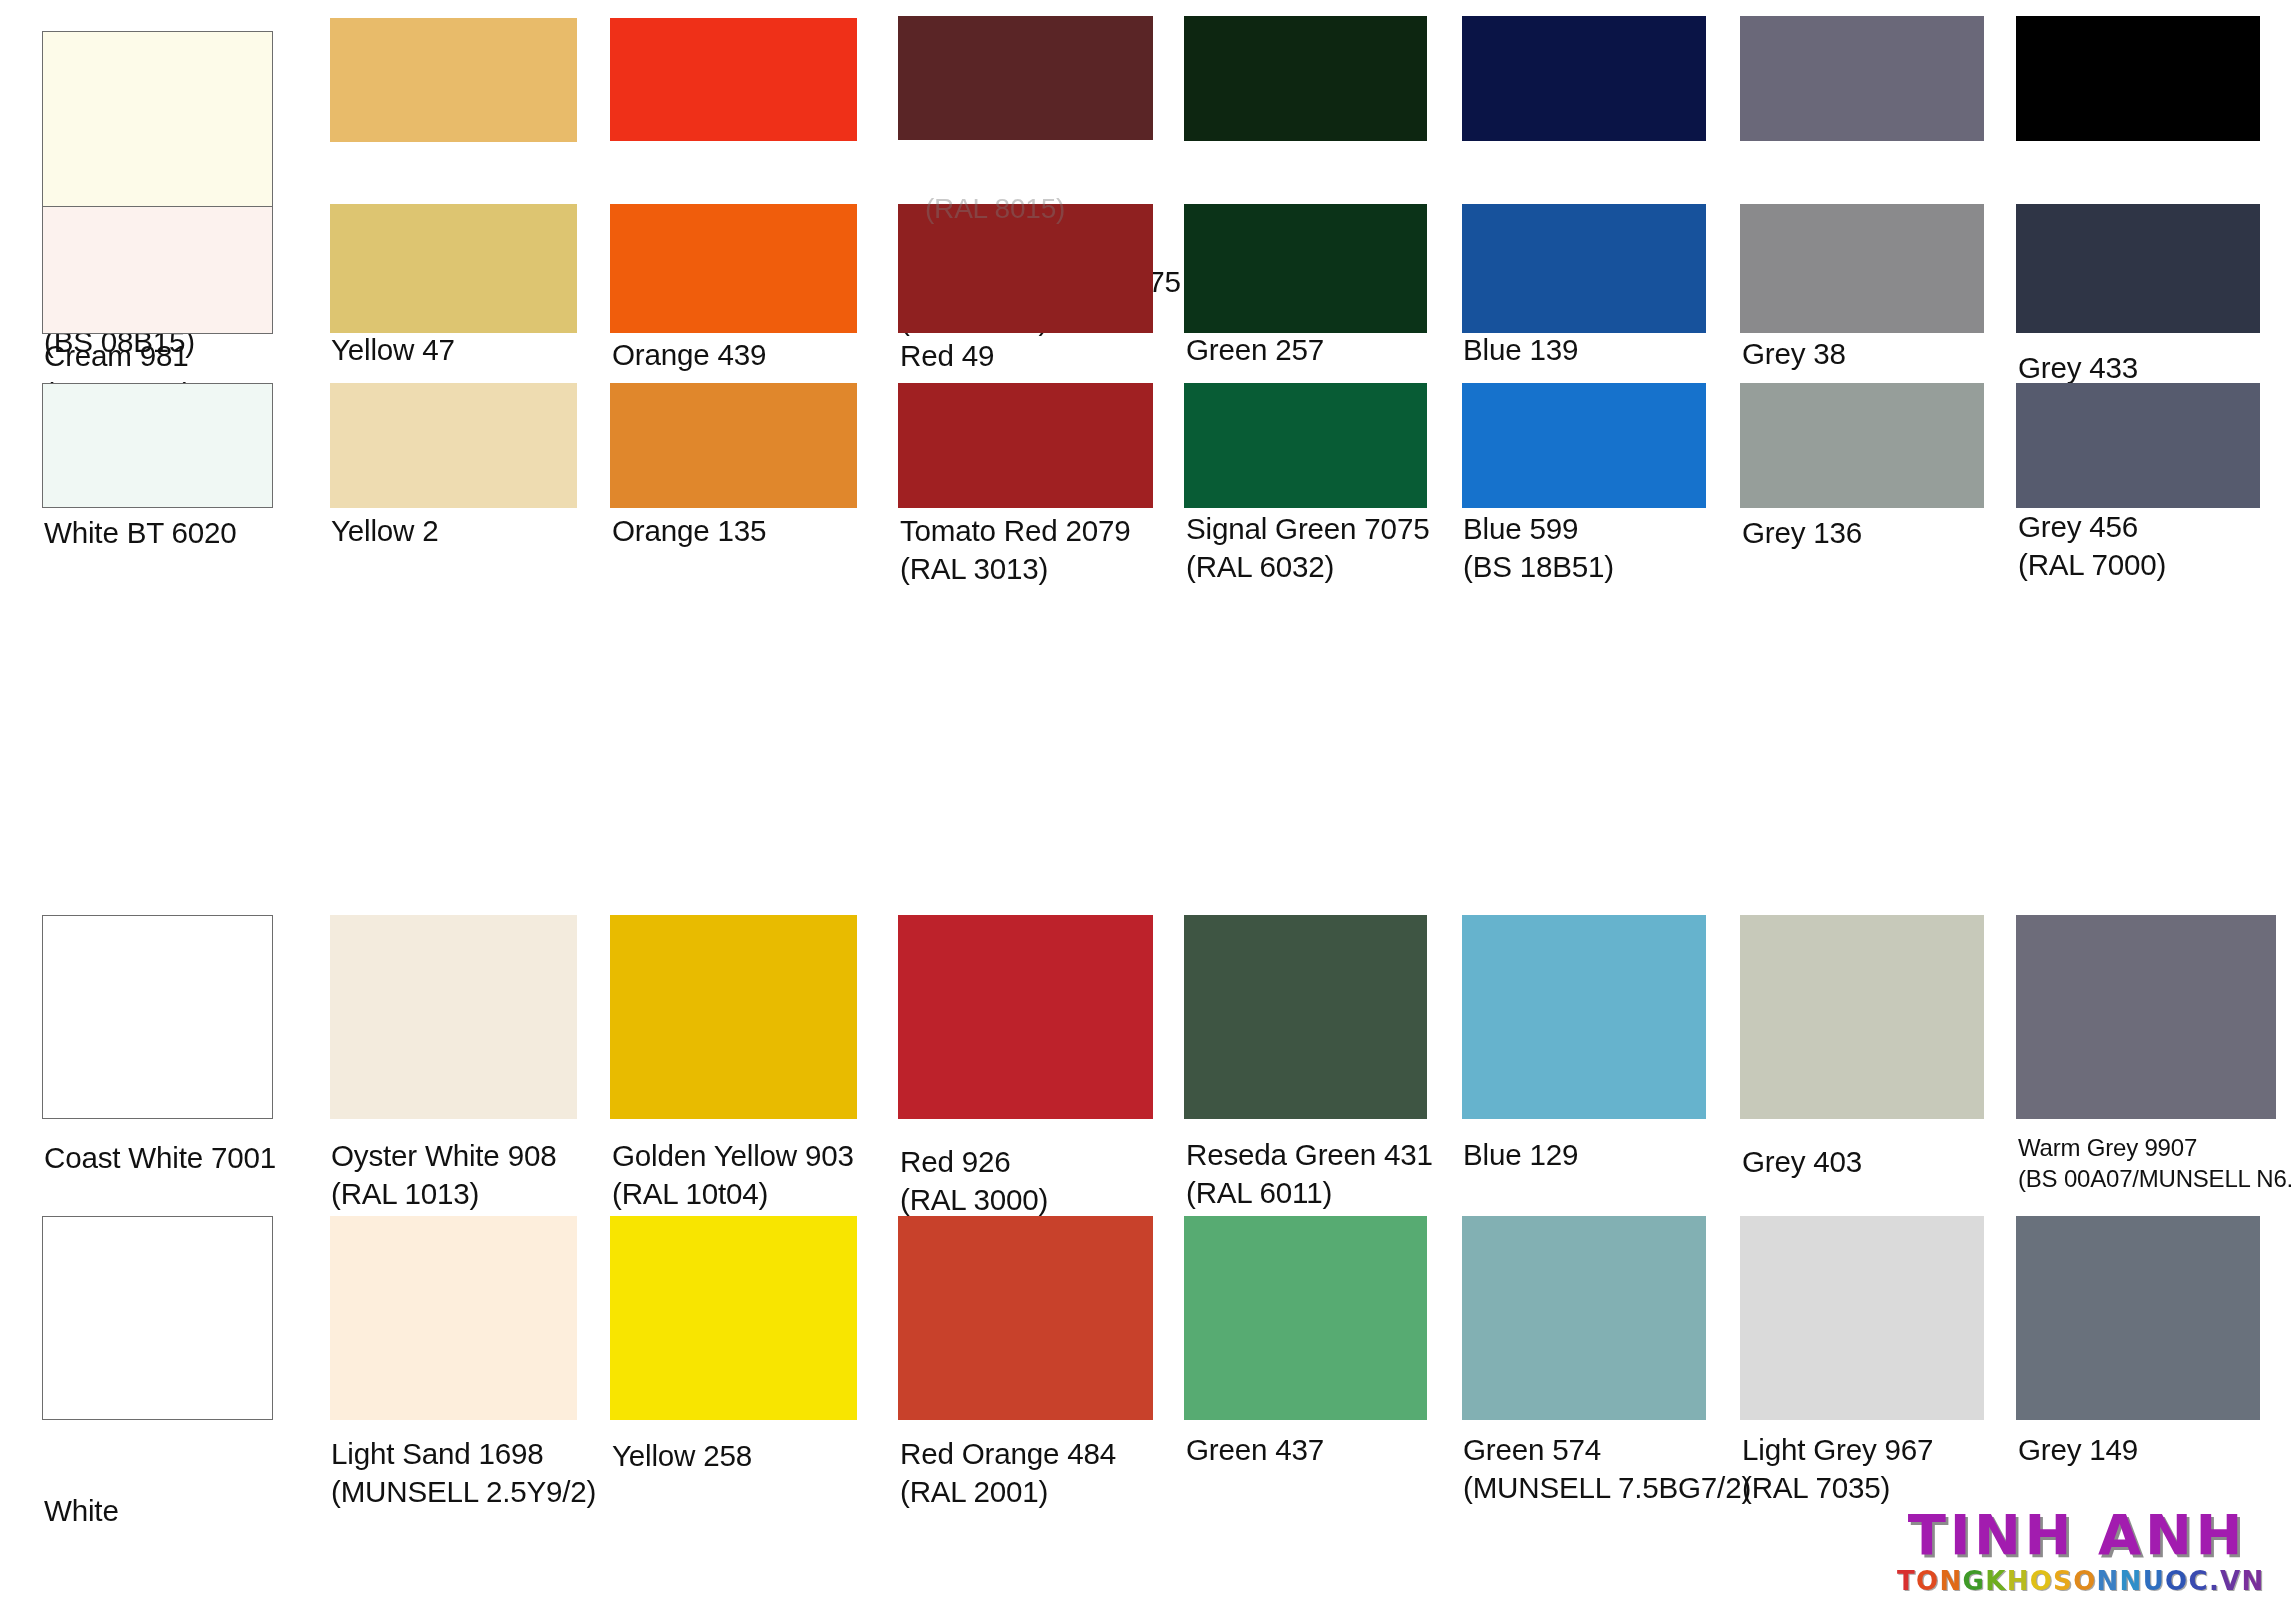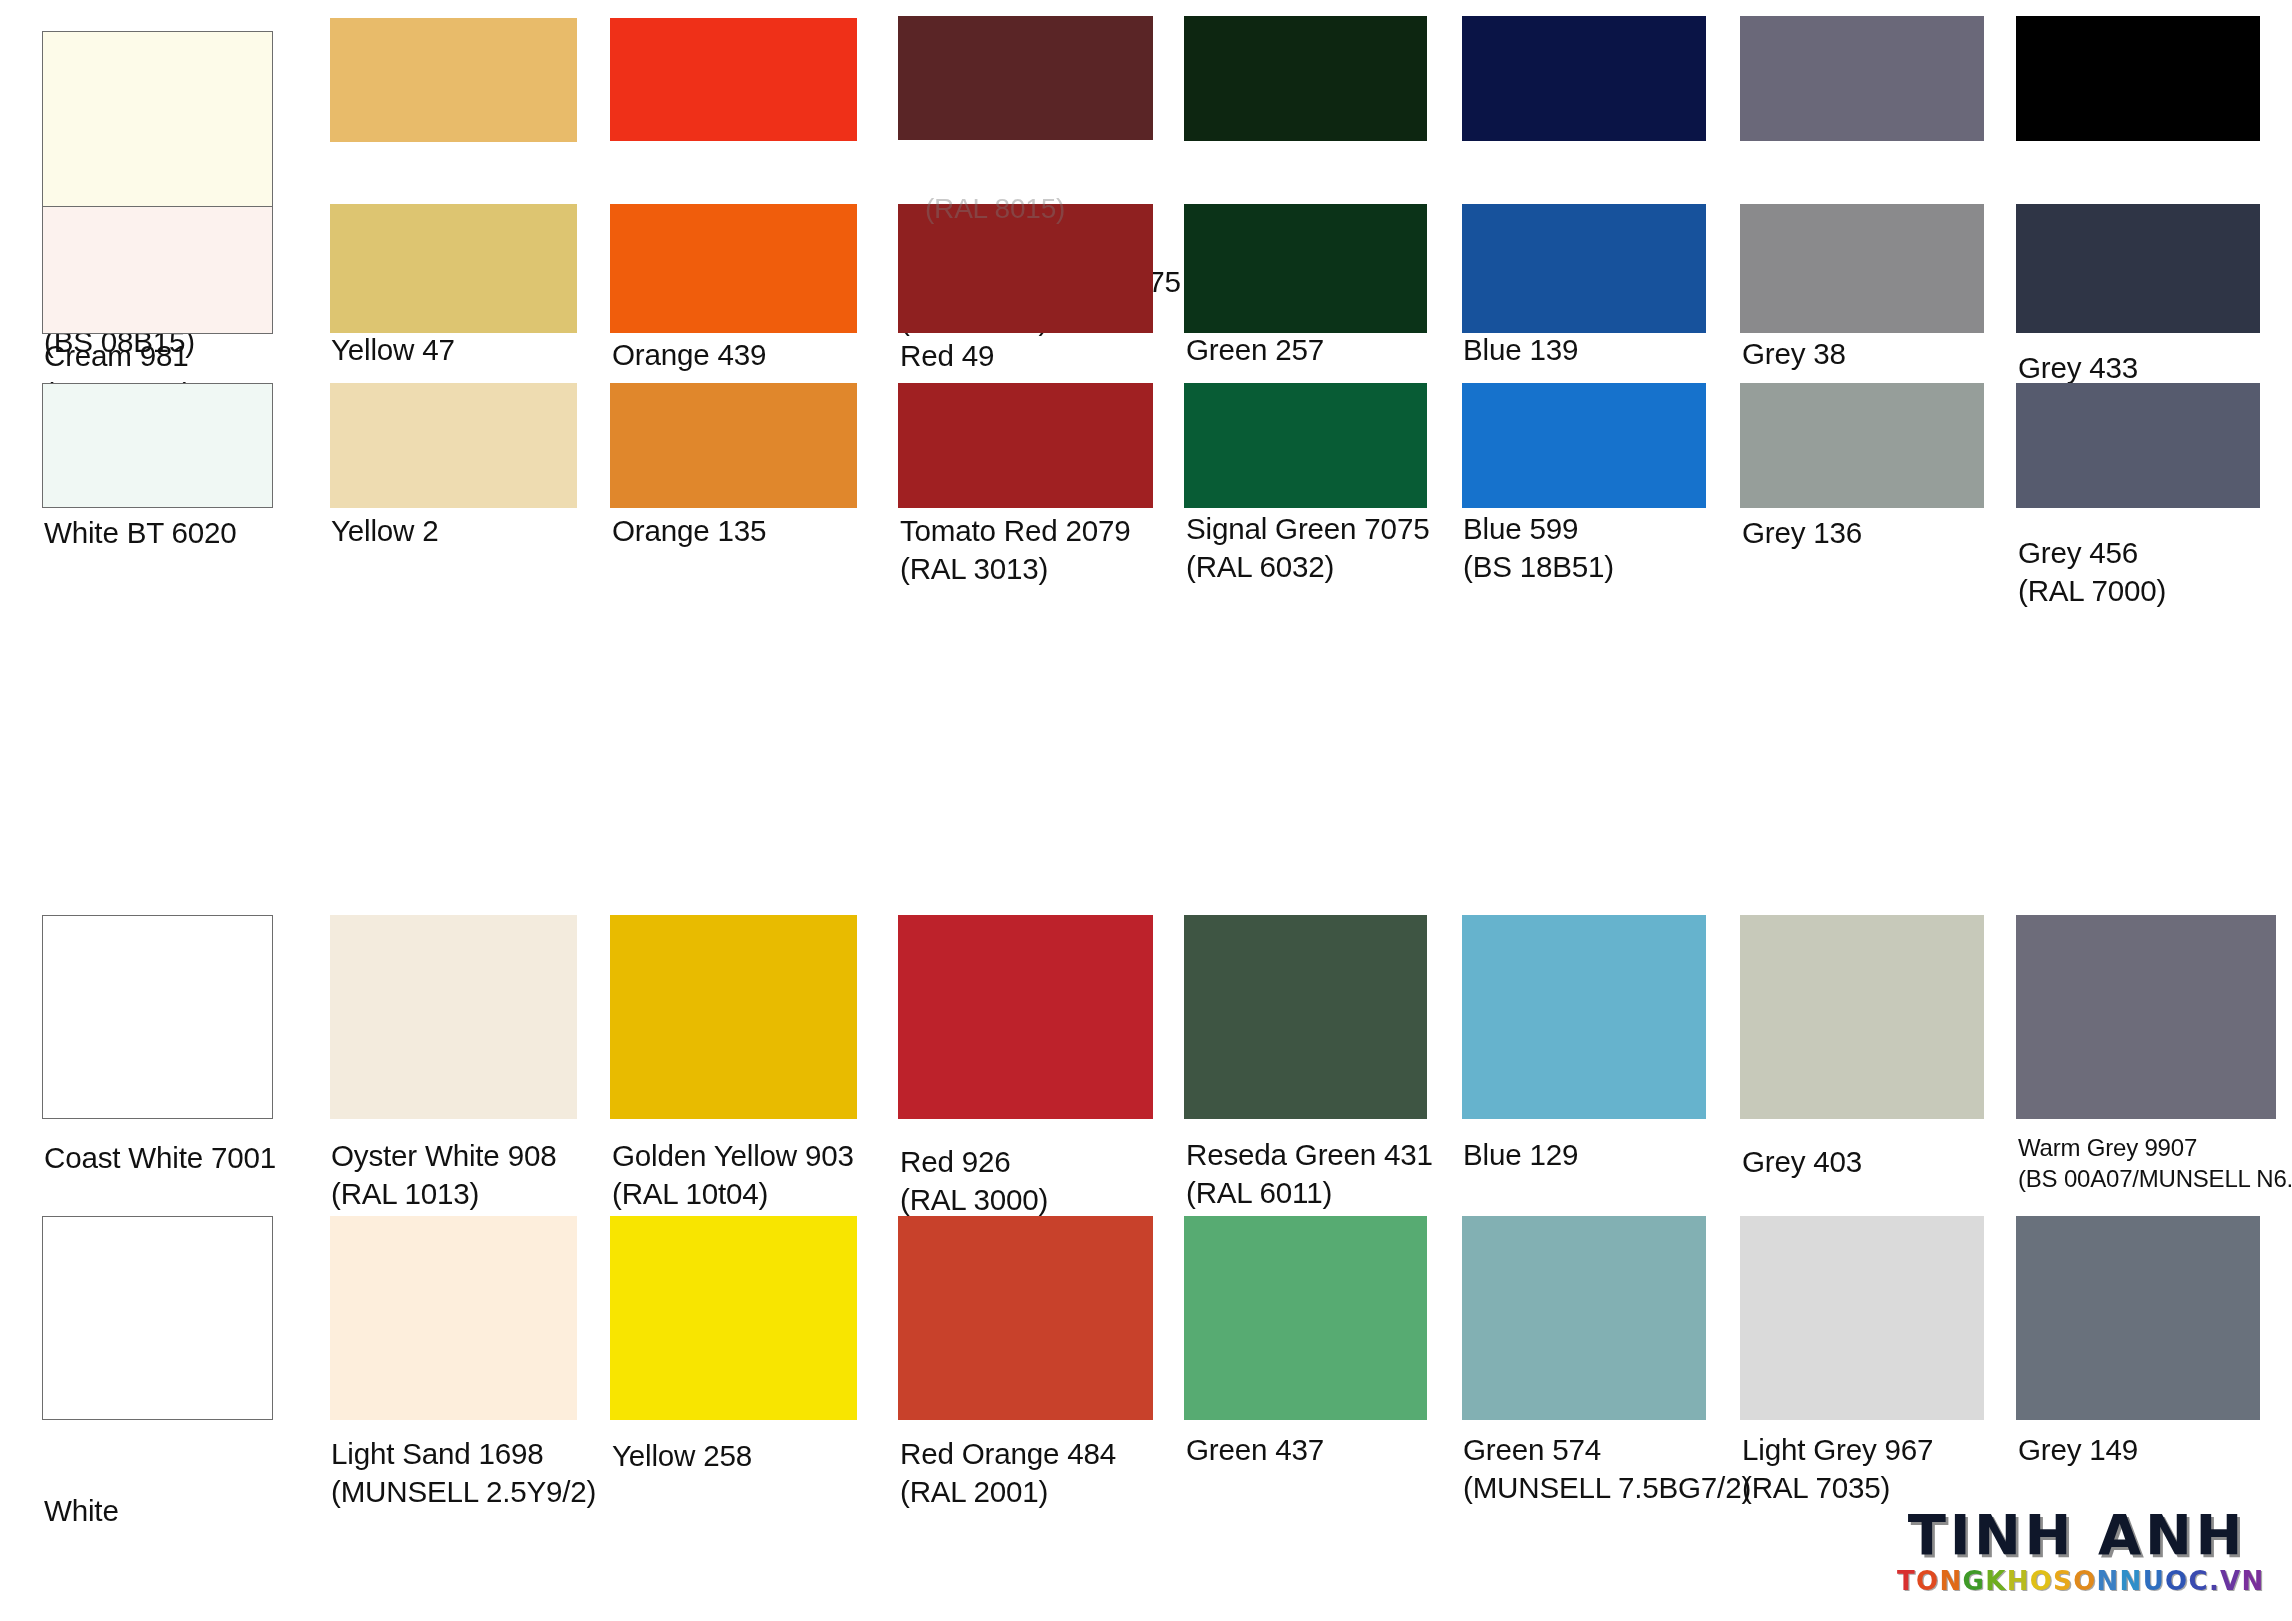--- a/index.html
+++ b/index.html
@@ -72,21 +72,21 @@
     width: 349px;
     height: 93px;
     text-align: right;
   }
   .logo-top {
     font-family: "DejaVu Sans", sans-serif;
     font-weight: 700;
     font-size: 56px;
     line-height: 56px;
     letter-spacing: 3.6px;
-    color: #0f172a;
+    color: #a21caf;
     text-shadow: 2.7px 2.7px 0 rgba(0,0,0,0.45);
     display: block;
     margin-bottom: 5.4px;
   }
   .logo-bottom {
     display: block;
     font-family: "DejaVu Sans", sans-serif;
     font-weight: 700;
     font-size: 26px;
     line-height: 27px;
@@ -192,21 +192,21 @@
     <div class="swatch" style="position: absolute; left: 1462px; top: 383px; width: 244px; height: 125px; background: rgb(22, 114, 204);"></div>
     <div class="labels" style="left: 1463px; top: 510px;">
       <span class="label-line">Blue 599</span>
       <span class="label-line">(BS 18B51)</span>
     </div>
     <div class="swatch" style="position: absolute; left: 1740px; top: 383px; width: 244px; height: 125px; background: rgb(150, 158, 154);"></div>
     <div class="labels" style="left: 1742px; top: 514px;">
       <span class="label-line">Grey 136</span>
     </div>
     <div class="swatch" style="position: absolute; left: 2016px; top: 383px; width: 244px; height: 125px; background: rgb(86, 91, 110);"></div>
-    <div class="labels" style="left: 2018px; top: 534px;">
+    <div class="labels" style="left: 2018px; top: 508px;">
       <span class="label-line">Grey 456</span>
       <span class="label-line">(RAL 7000)</span>
     </div>
     <div class="swatch bordered" style="position: absolute; left: 42px; top: 915px; width: 231px; height: 204px; background: rgb(255, 255, 255);"></div>
     <div class="labels" style="left: 44px; top: 1139px;">
       <span class="label-line">Coast White 7001</span>
     </div>
     <div class="swatch" style="position: absolute; left: 330px; top: 915px; width: 247px; height: 204px; background: rgb(243, 235, 221);"></div>
     <div class="labels" style="left: 331px; top: 1137px;">
       <span class="label-line">Oyster White 908</span>

